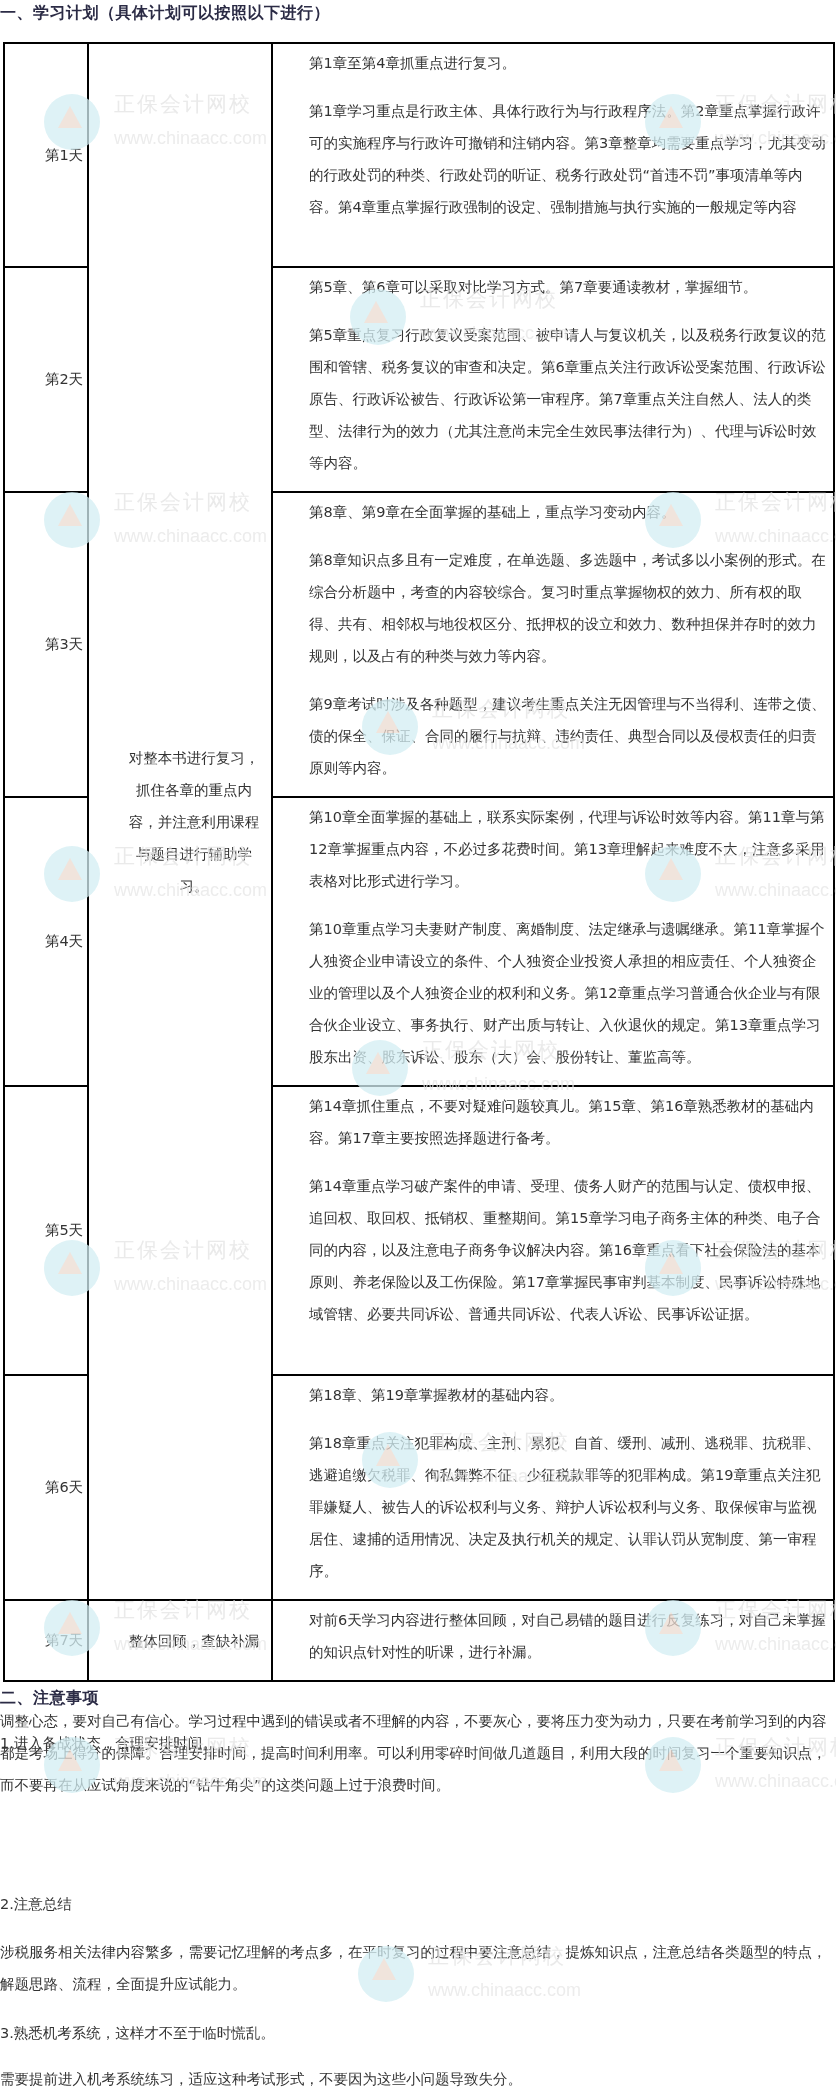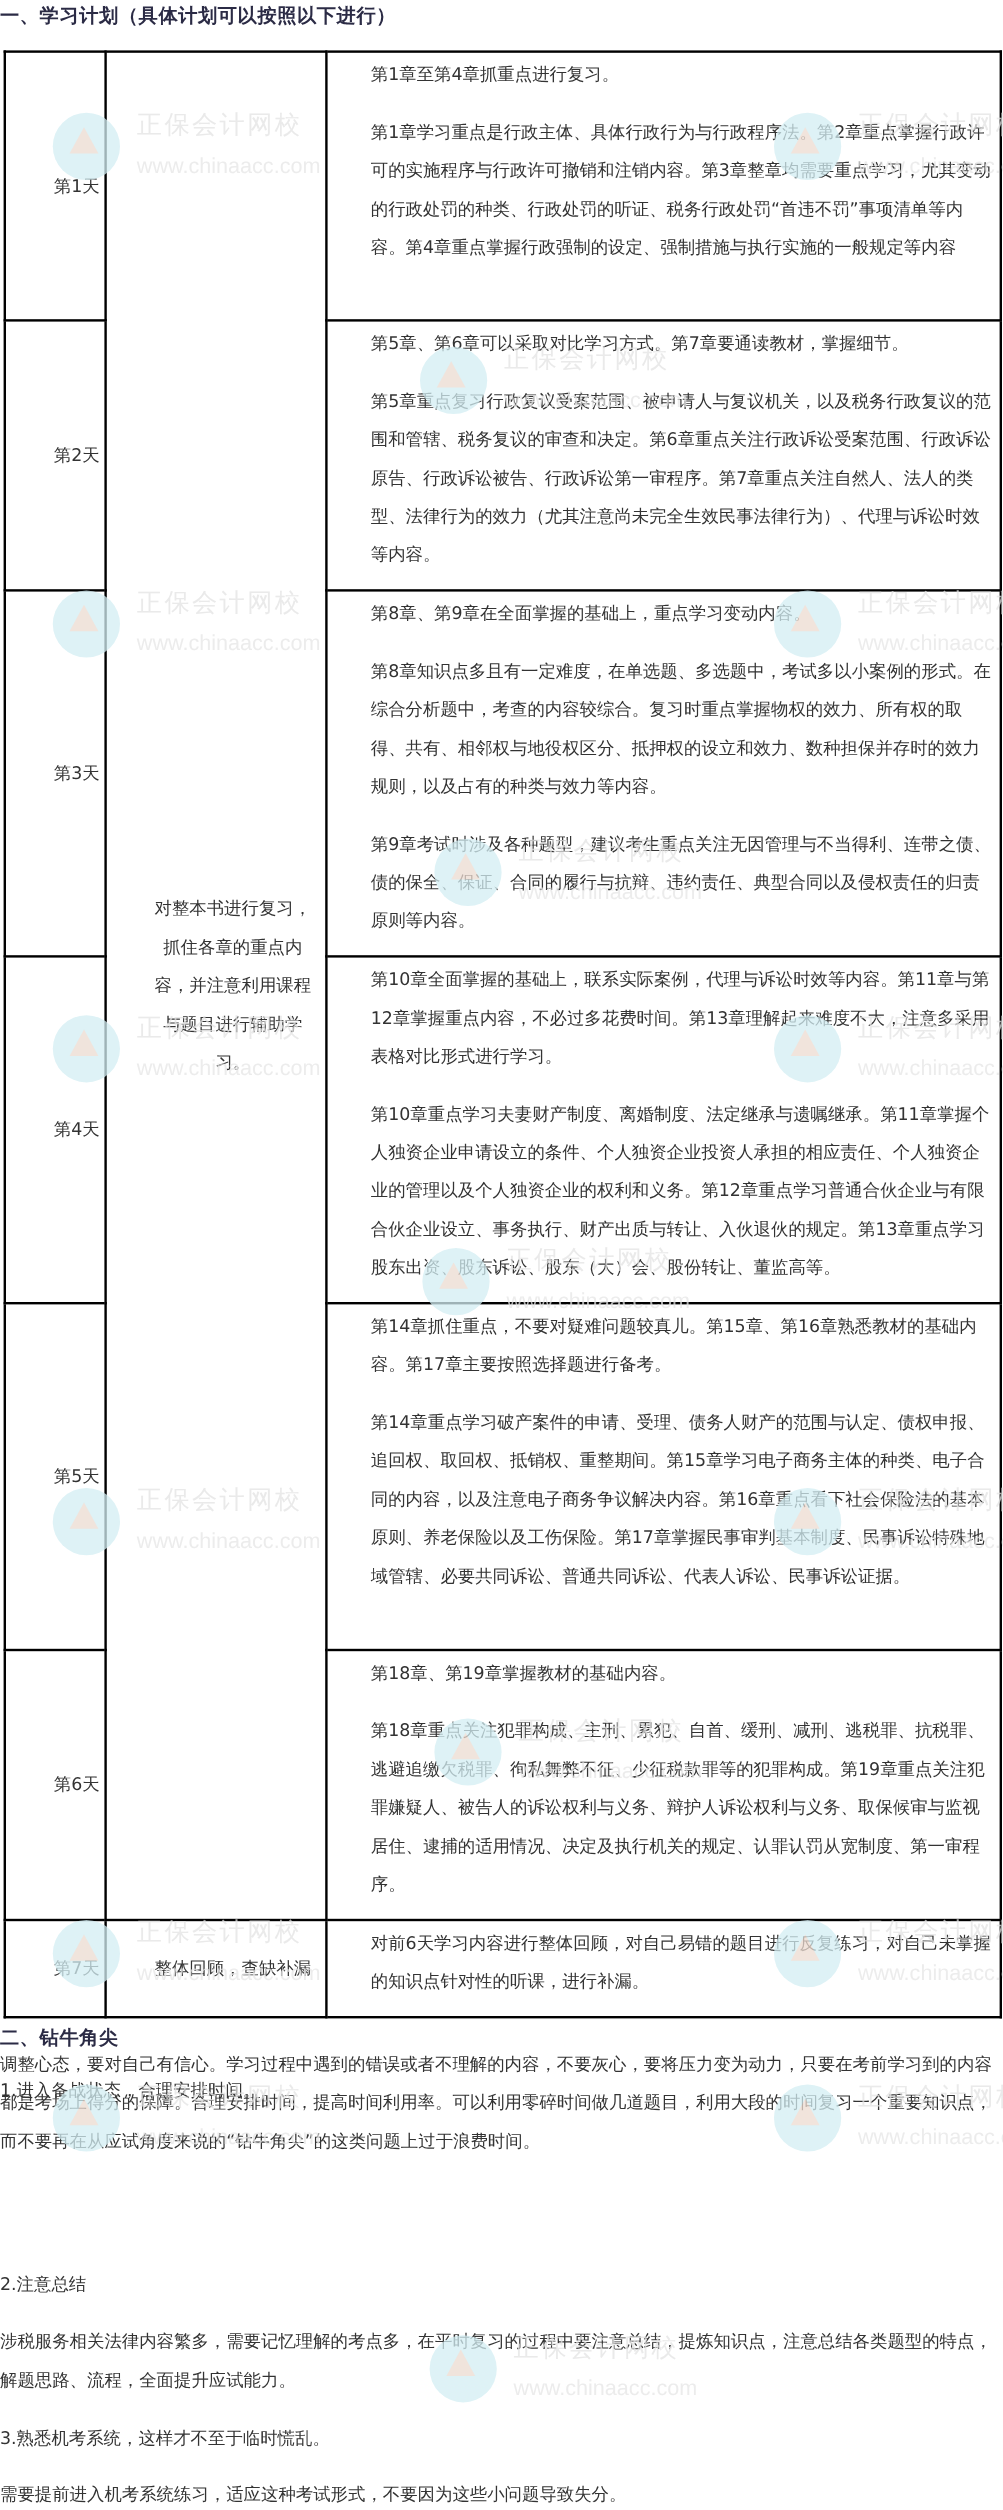--- a/index.html
+++ b/index.html
@@ -88,21 +88,21 @@
     <tr style="height:81px">
       <td class="day">第7天</td>
       <td class="summary">整体回顾，查缺补漏</td>
       <td class="detail">
         <p>对前6天学习内容进行整体回顾，对自己易错的题目进行反复练习，对自己未掌握的知识点针对性的听课，进行补漏。</p>
       </td>
     </tr>
   </tbody>
 </table>
 
-<div class="heading h2">二、钻牛角尖</div>
+<div class="heading h2">二、注意事项</div>
 
 <div class="para" style="top:1727px">1.进入备战状态，合理安排时间。</div>
 <div class="para" style="top:1705px">调整心态，要对自己有信心。学习过程中遇到的错误或者不理解的内容，不要灰心，要将压力变为动力，只要在考前学习到的内容都是考场上得分的保障。合理安排时间，提高时间利用率。可以利用零碎时间做几道题目，利用大段的时间复习一个重要知识点，而不要再在从应试角度来说的“钻牛角尖”的这类问题上过于浪费时间。</div>
 <div class="para" style="top:1888px">2.注意总结</div>
 <div class="para" style="top:1936px">涉税服务相关法律内容繁多，需要记忆理解的考点多，在平时复习的过程中要注意总结，提炼知识点，注意总结各类题型的特点，解题思路、流程，全面提升应试能力。</div>
 <div class="para" style="top:2017px">3.熟悉机考系统，这样才不至于临时慌乱。</div>
 <div class="para" style="top:2063px">需要提前进入机考系统练习，适应这种考试形式，不要因为这些小问题导致失分。</div>
 
 <div class="wm" style="left:44px;top:90px">
     <div class="circle"></div>

